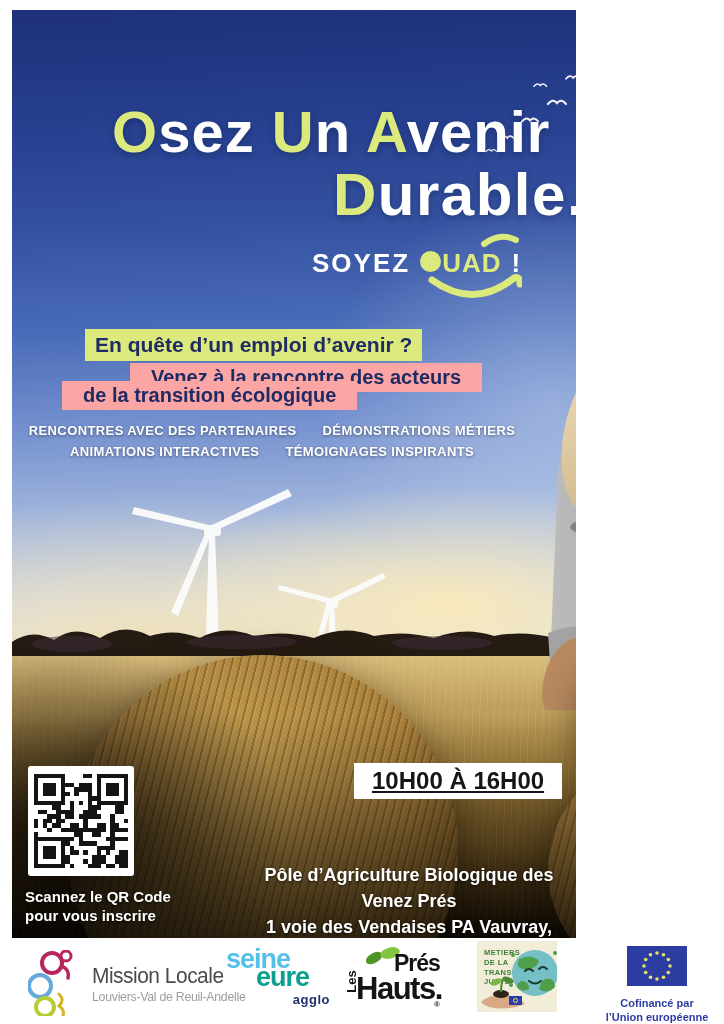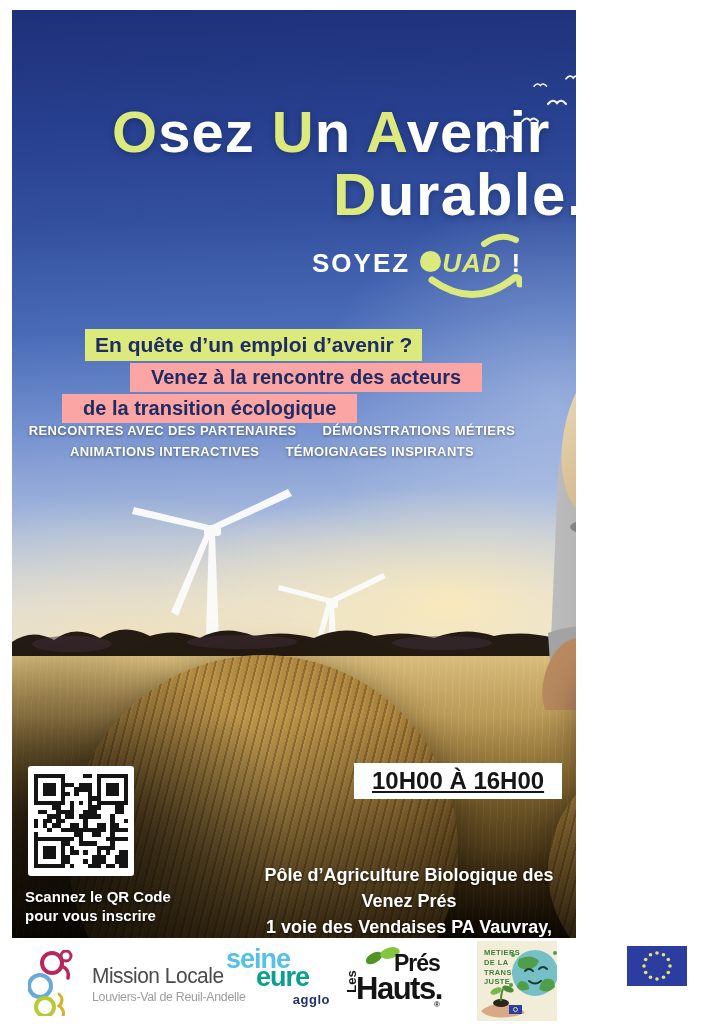--- a/index.html
+++ b/index.html
@@ -38,30 +38,30 @@
   .ovl{position:absolute;z-index:5;}
   .title1{left:100px;top:88px;font-size:58px;font-weight:700;letter-spacing:1px;color:#fff;
           text-shadow:0 2px 6px rgba(10,20,60,.35);white-space:nowrap;}
   .title2{left:321px;top:150px;font-size:60px;font-weight:700;letter-spacing:1.5px;color:#fff;
           text-shadow:0 2px 6px rgba(10,20,60,.35);white-space:nowrap;}
   .ini{color:var(--green);}
   .edition{left:218px;top:163px;width:112px;text-align:right;color:var(--green);
            font-size:17px;line-height:1.15;font-weight:700;letter-spacing:.5px;}
   .soyez{left:300px;top:238px;display:flex;align-items:center;gap:10px;color:#fff;
          font-size:26px;font-weight:700;letter-spacing:2px;}
-  .ouad-wrap{position:relative;color:var(--green);letter-spacing:1px;font-style:italic;}
+  .ouad-wrap{position:relative;color:var(--green);letter-spacing:1px;}
   .ouad-o{display:inline-block;width:21px;height:21px;border-radius:50%;background:var(--green);
           color:transparent;overflow:hidden;vertical-align:baseline;margin-right:1px;}
   .smile{position:absolute;left:6px;top:24px;width:96px;height:40px;}
   .brow{position:absolute;left:58px;top:-16px;width:44px;height:18px;}
   .q-green{left:73px;top:319px;background:var(--green);color:var(--navy);font-size:21px;font-weight:700;
            padding:4px 10px;white-space:nowrap;}
   .q-white{background:#fca5a5;color:var(--navy);font-size:20px;font-weight:700;padding:3px 21px;white-space:nowrap;}
   .qw1{left:118px;top:353px;}
-  .qw2{left:50px;top:384px;}
+  .qw2{left:50px;top:371px;}
   .features{left:10px;top:413px;width:500px;color:#fff;font-size:13px;font-weight:700;letter-spacing:.4px;
             text-shadow:0 1px 3px rgba(0,0,0,.45);}
   .frow{display:flex;justify-content:center;gap:26px;margin-bottom:6px;white-space:nowrap;}
   .date-box{left:241px;top:694px;background:#fff;color:#161616;font-size:38px;font-weight:700;
             letter-spacing:-1px;padding:7px 14px;white-space:nowrap;}
   .time-box{left:342px;top:753px;background:#fff;color:#161616;font-size:24px;font-weight:700;
             padding:4px 18px;white-space:nowrap;text-decoration:underline;}
   .address{left:240px;right:10px;top:852px;text-align:center;color:#fff;font-size:18px;font-weight:700;
            line-height:1.45;text-shadow:0 1px 3px rgba(0,0,0,.6);}
   .qr-box{left:16px;top:756px;width:106px;height:110px;background:#fff;border-radius:3px;
@@ -79,21 +79,21 @@
   .se-w1{font-size:27px;color:#55c0e8;letter-spacing:-1px;line-height:1;}
   .se-w2{font-size:27px;color:#0ba08e;letter-spacing:-1px;line-height:1;margin-left:30px;margin-top:-9px;}
   .se-sub{font-size:13px;color:#22306b;text-align:right;margin-top:1px;letter-spacing:.5px;}
   .hp{left:346px;top:12px;width:104px;height:62px;color:#141414;}
   .hp span{position:absolute;font-weight:700;}
   .hp-les{left:-6px;top:24px;font-size:13px;transform:rotate(-90deg);}
   .hp-pres{left:48px;top:0px;font-size:23px;letter-spacing:-1px;}
   .hp-hauts{left:10px;top:21px;font-size:31px;letter-spacing:-1.5px;}
   .hp-reg{left:88px;top:50px;font-size:8px;}
   .hp-leaves{position:absolute;left:16px;top:-6px;width:40px;height:26px;}
-  .mt{left:477px;top:3px;width:80px;height:80px;background:#f2edd8;overflow:hidden;}
+  .mt{left:477px;top:3px;width:80px;height:71px;background:#f2edd8;overflow:hidden;}
   .mt-lines{position:absolute;left:7px;top:7px;font-size:7.5px;font-weight:700;color:#3f7d3a;
             letter-spacing:.4px;line-height:1.3;}
   .mt-earth{position:absolute;right:-4px;top:4px;width:56px;height:56px;}
   .mt-hand{position:absolute;left:2px;bottom:2px;width:52px;height:34px;}
   .eu{left:600px;top:8px;width:114px;text-align:center;}
   .eu-flag{width:60px;height:40px;}
   .eu-cap{margin-top:6px;font-size:11px;font-weight:700;color:#2c3da2;line-height:1.3;}
   :root{--green:#dcea7d;--navy:#1f2b63;}
 </style>
 </head>
@@ -559,15 +559,19 @@
             <circle cx="41.3" cy="26.5" r="1.8"></circle>
             <circle cx="36.5" cy="31.3" r="1.8"></circle>
           <circle cx="30" cy="33" r="1.8"></circle>
             <circle cx="23.5" cy="31.3" r="1.8"></circle>
             <circle cx="18.7" cy="26.5" r="1.8"></circle>
           <circle cx="17" cy="20" r="1.8"></circle>
             <circle cx="18.7" cy="13.5" r="1.8"></circle>
             <circle cx="23.5" cy="8.7" r="1.8"></circle>
         </g>
       </svg>
+      <div class="eu-cap">
+        <div>Cofinancé par</div>
+        <div>l’Union européenne</div>
+      </div>
     </div>
   </div>
 </div>
 
 </body></html>

